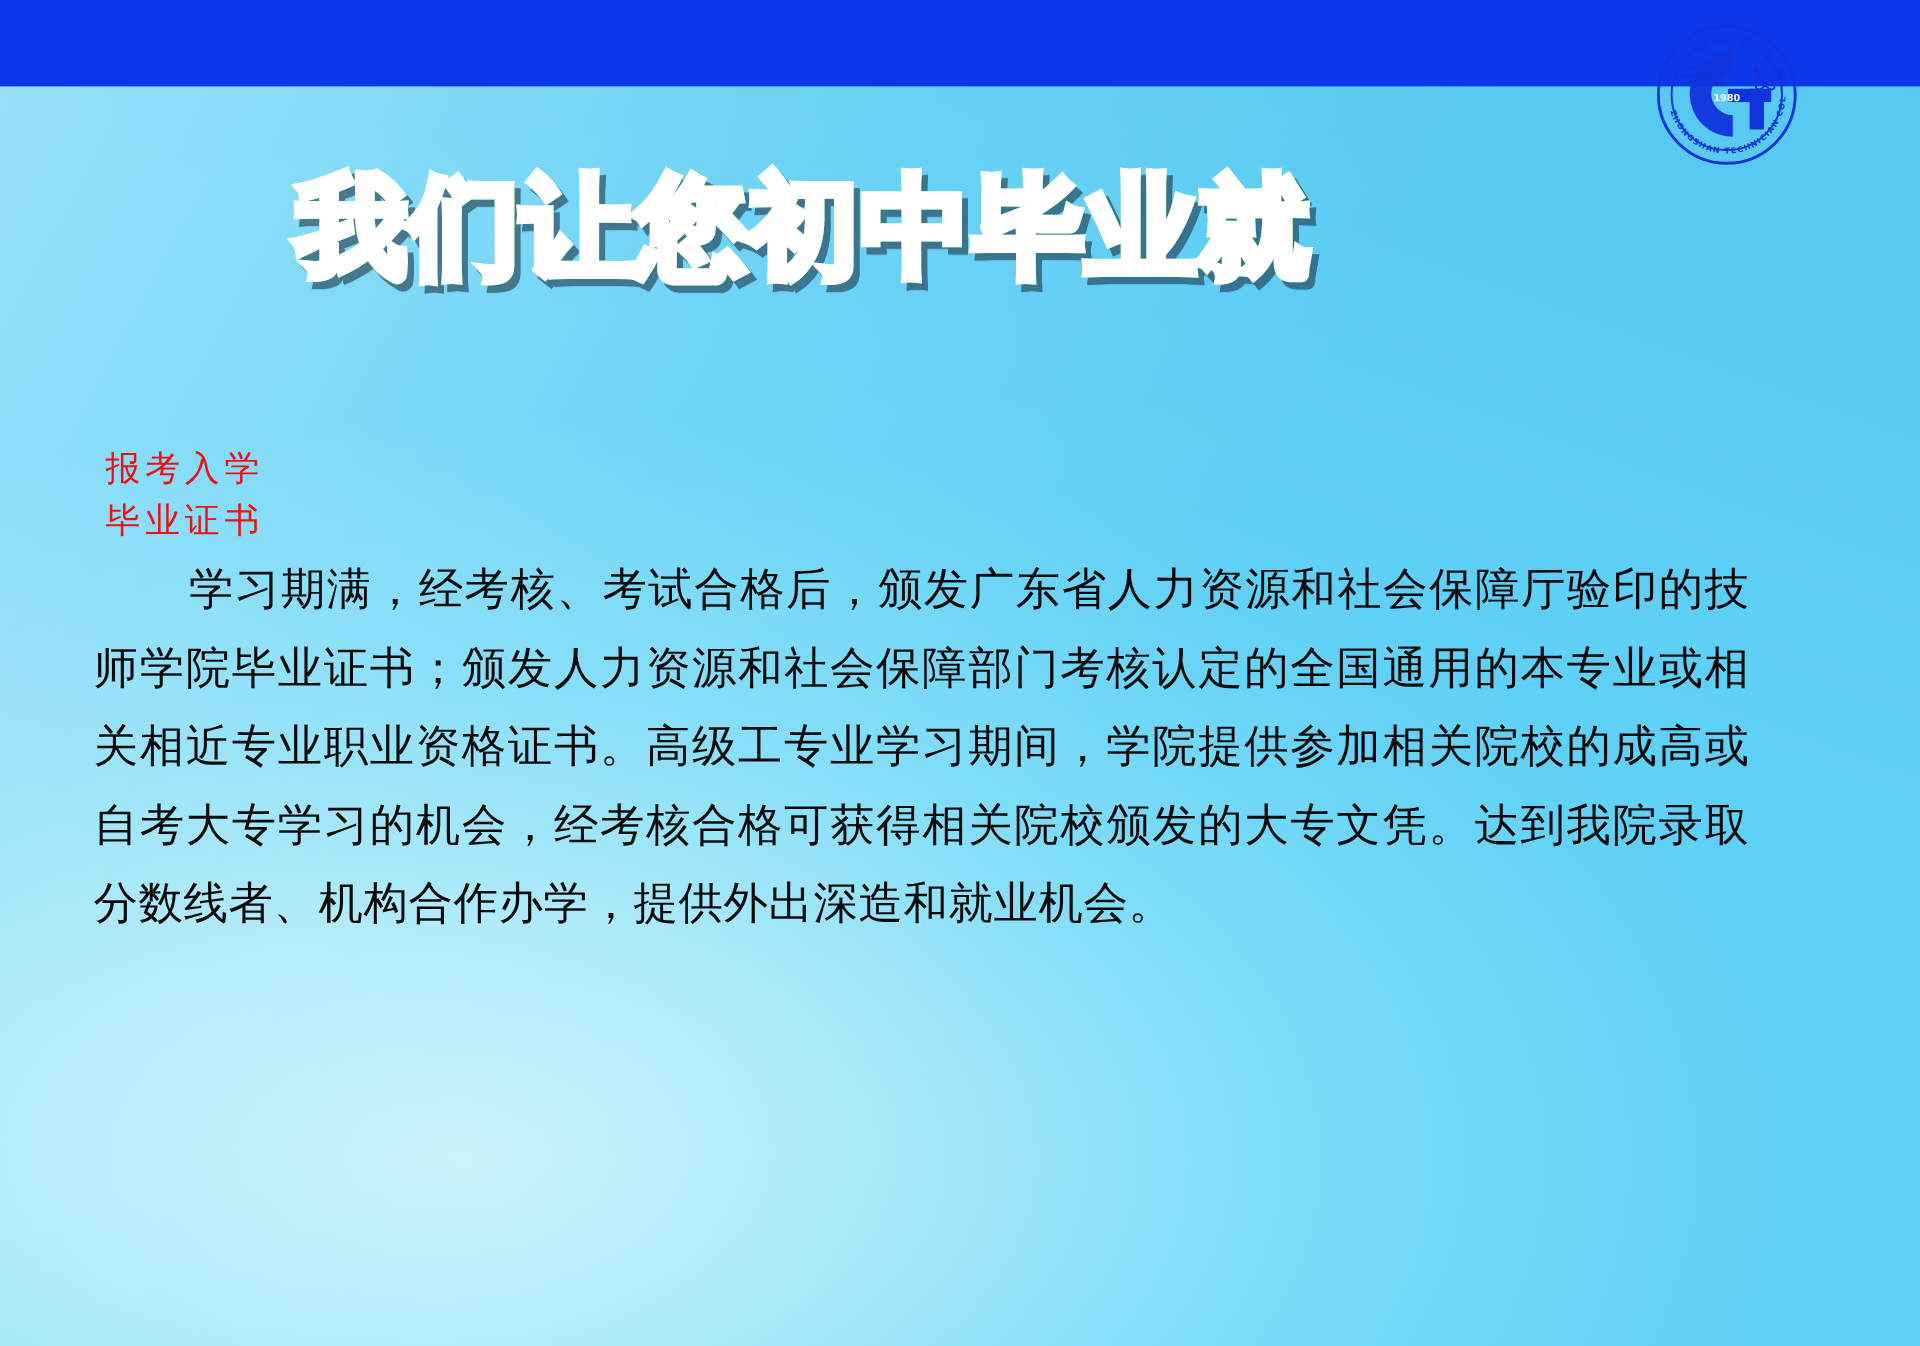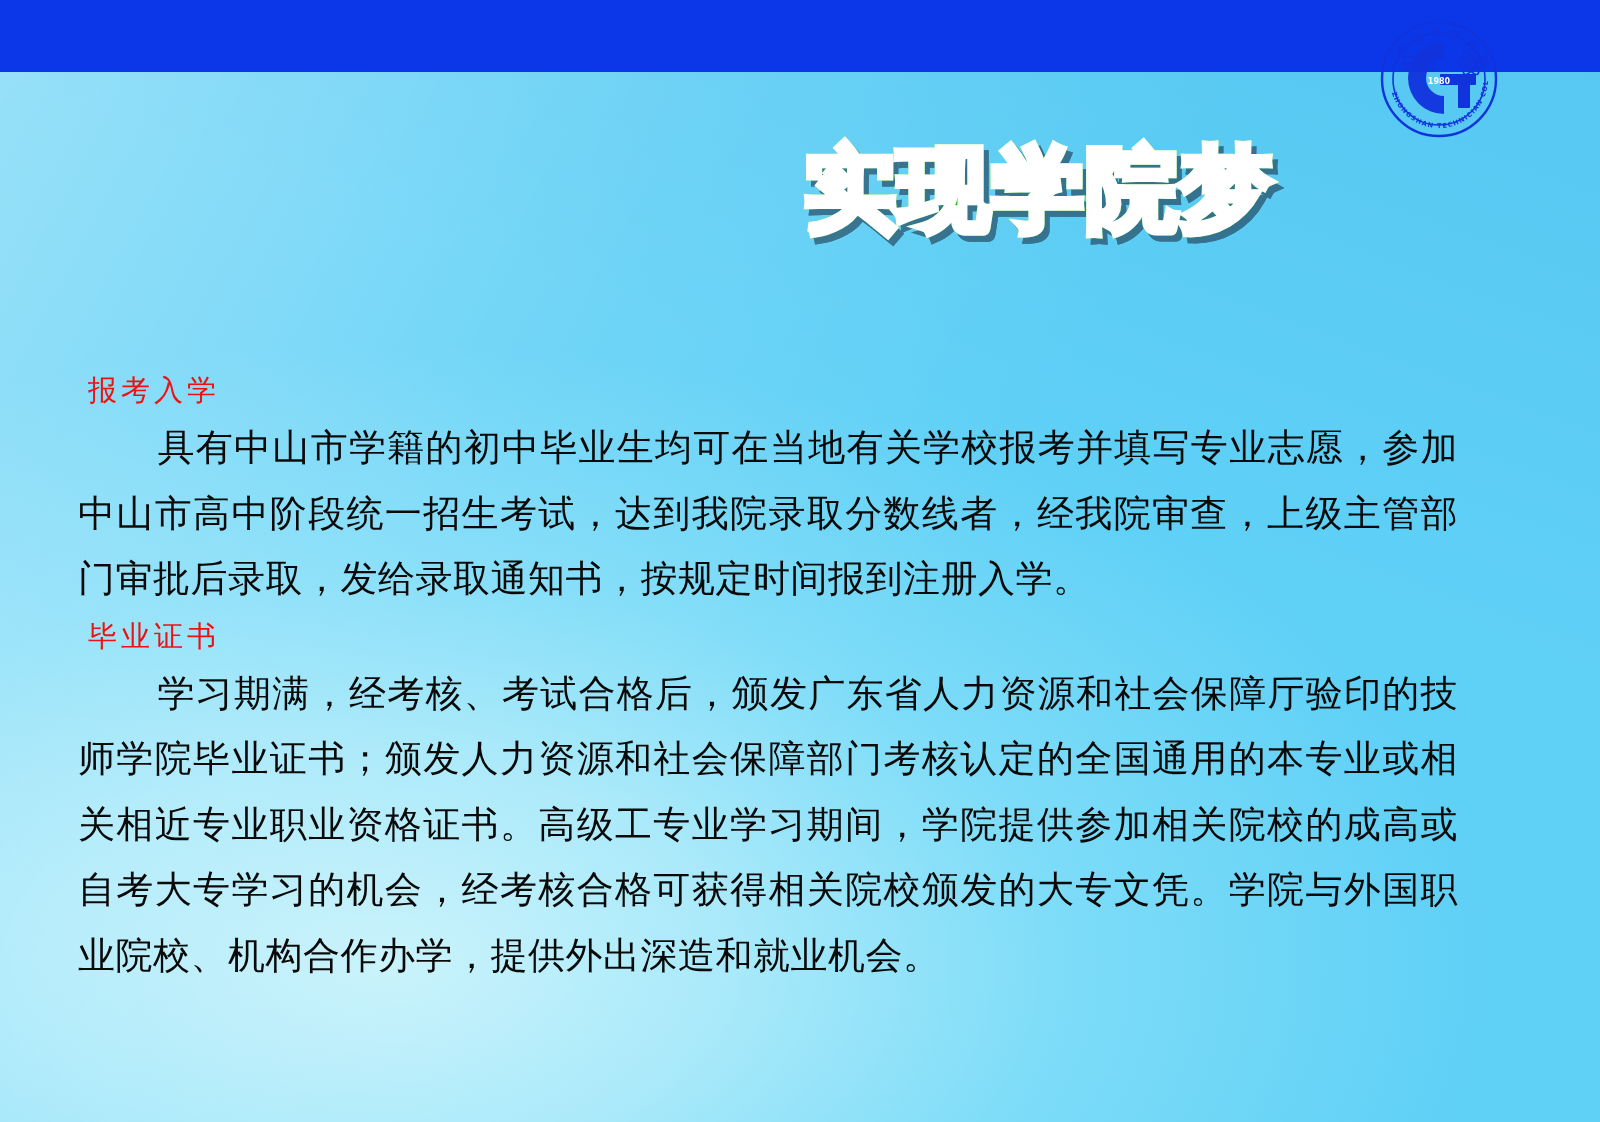--- a/index.html
+++ b/index.html
@@ -166,30 +166,29 @@
       <text font-family="DejaVu Sans, sans-serif" font-size="11" fill="#1133dd" font-weight="bold">
         <textPath href="#ringTop" startOffset="17%" letter-spacing="7">中山市技师学院</textPath>
       </text>
       <text font-family="DejaVu Sans, sans-serif" font-size="6.6" fill="#1133dd" font-weight="bold">
         <textPath href="#ringBot" startOffset="9%" letter-spacing="1.1">ZHONGSHAN TECHNICIAN COLLEGE</textPath>
       </text>
     </svg>
   </div>
 
   <div class="headline">
-    <div class="headline-line l2">实现学院梦</div>
+    <div class="headline-line l1">我们让您初中毕业就</div>
   </div>
 
   <div class="content">
 
     <div class="section first">
       <h2 class="section-heading">报考入学</h2>
-      <p class="section-body">具有中山市学籍的初中毕业生均可在当地有关学校报考并填写专业志愿，参加中山市高中阶段统一招生考试，达到我院录取分数线者，经我院审查，上级主管部门审批后录取，发给录取通知书，按规定时间报到注册入学。</p>
     </div>
 
     <div class="section second">
       <h2 class="section-heading">毕业证书</h2>
-      <p class="section-body">学习期满，经考核、考试合格后，颁发广东省人力资源和社会保障厅验印的技师学院毕业证书；颁发人力资源和社会保障部门考核认定的全国通用的本专业或相关相近专业职业资格证书。高级工专业学习期间，学院提供参加相关院校的成高或自考大专学习的机会，经考核合格可获得相关院校颁发的大专文凭。学院与外国职业院校、机构合作办学，提供外出深造和就业机会。</p>
+      <p class="section-body">学习期满，经考核、考试合格后，颁发广东省人力资源和社会保障厅验印的技师学院毕业证书；颁发人力资源和社会保障部门考核认定的全国通用的本专业或相关相近专业职业资格证书。高级工专业学习期间，学院提供参加相关院校的成高或自考大专学习的机会，经考核合格可获得相关院校颁发的大专文凭。达到我院录取分数线者、机构合作办学，提供外出深造和就业机会。</p>
     </div>
 
   </div>
 
 </div>
 
 </body></html>

